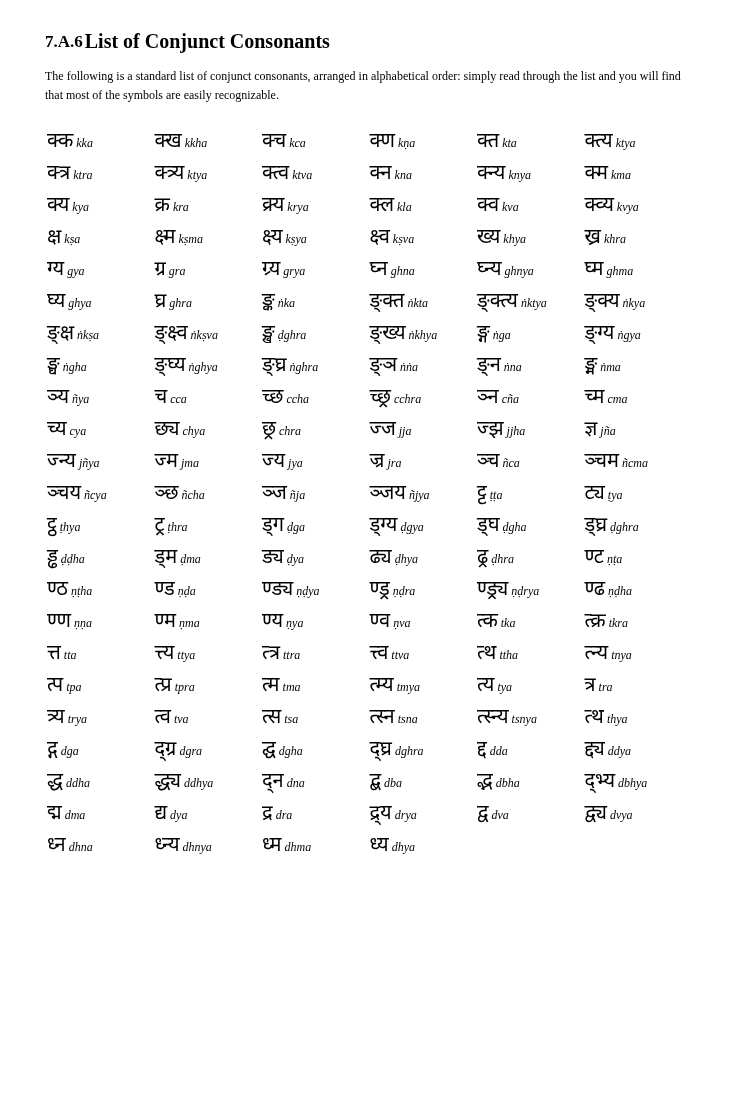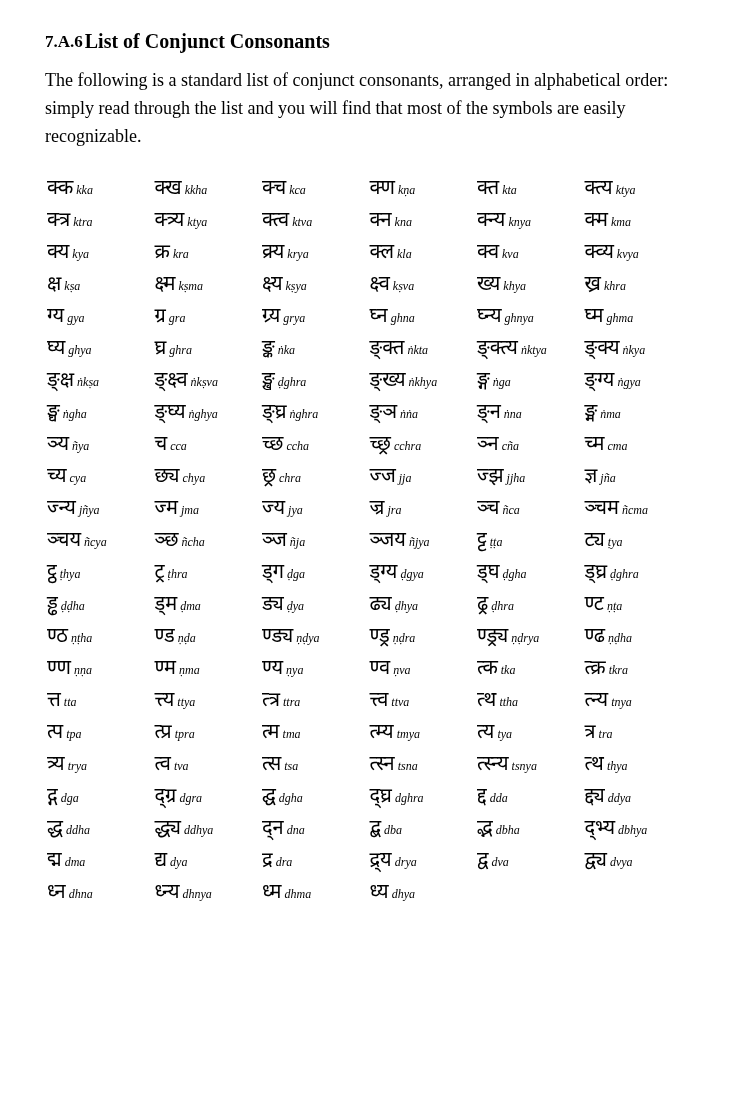--- a/index.html
+++ b/index.html
@@ -20,21 +20,21 @@
     }
     .section-number {
       font-size: 17px;
       font-weight: bold;
     }
     .section-heading {
       font-size: 20px;
       font-weight: bold;
     }
     .intro-text {
-      font-size: 18px;
+      font-size: 12px;
       line-height: 1.55;
       margin-bottom: 22px;
     }
     .consonant-grid {
       display: grid;
       grid-template-columns: repeat(6, 1fr);
       gap: 0;
       width: 100%;
     }
     .cell {

